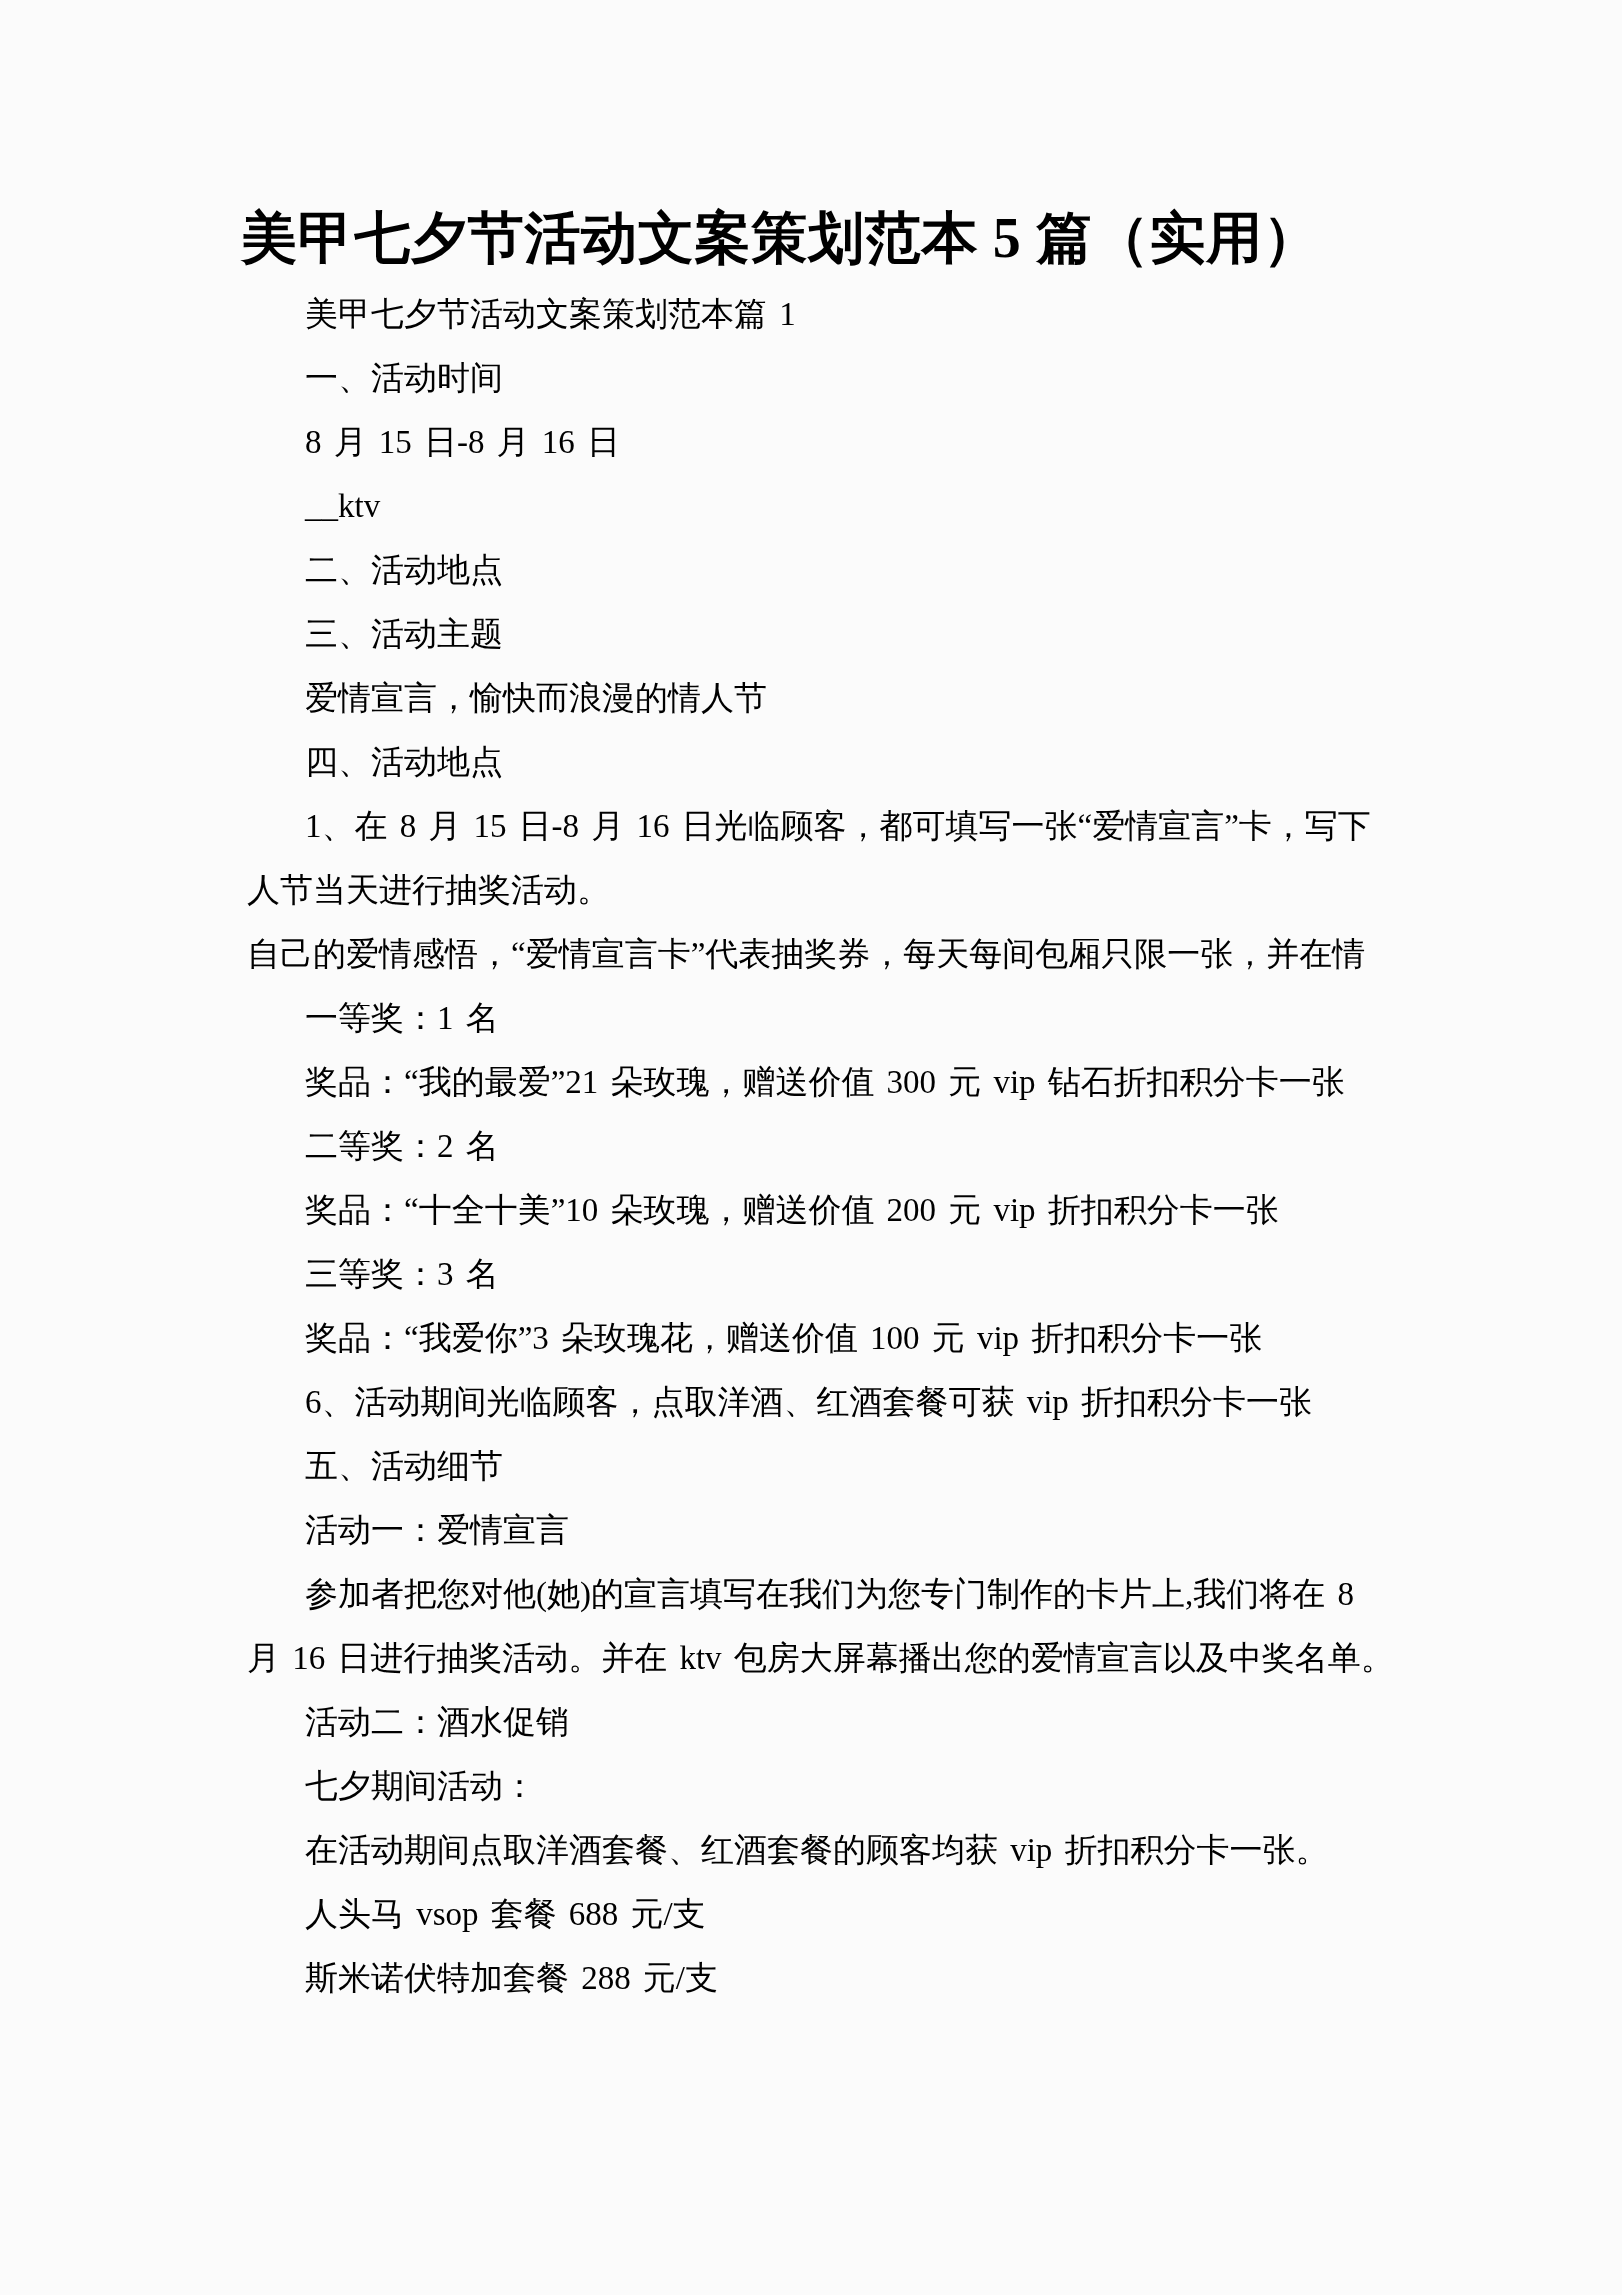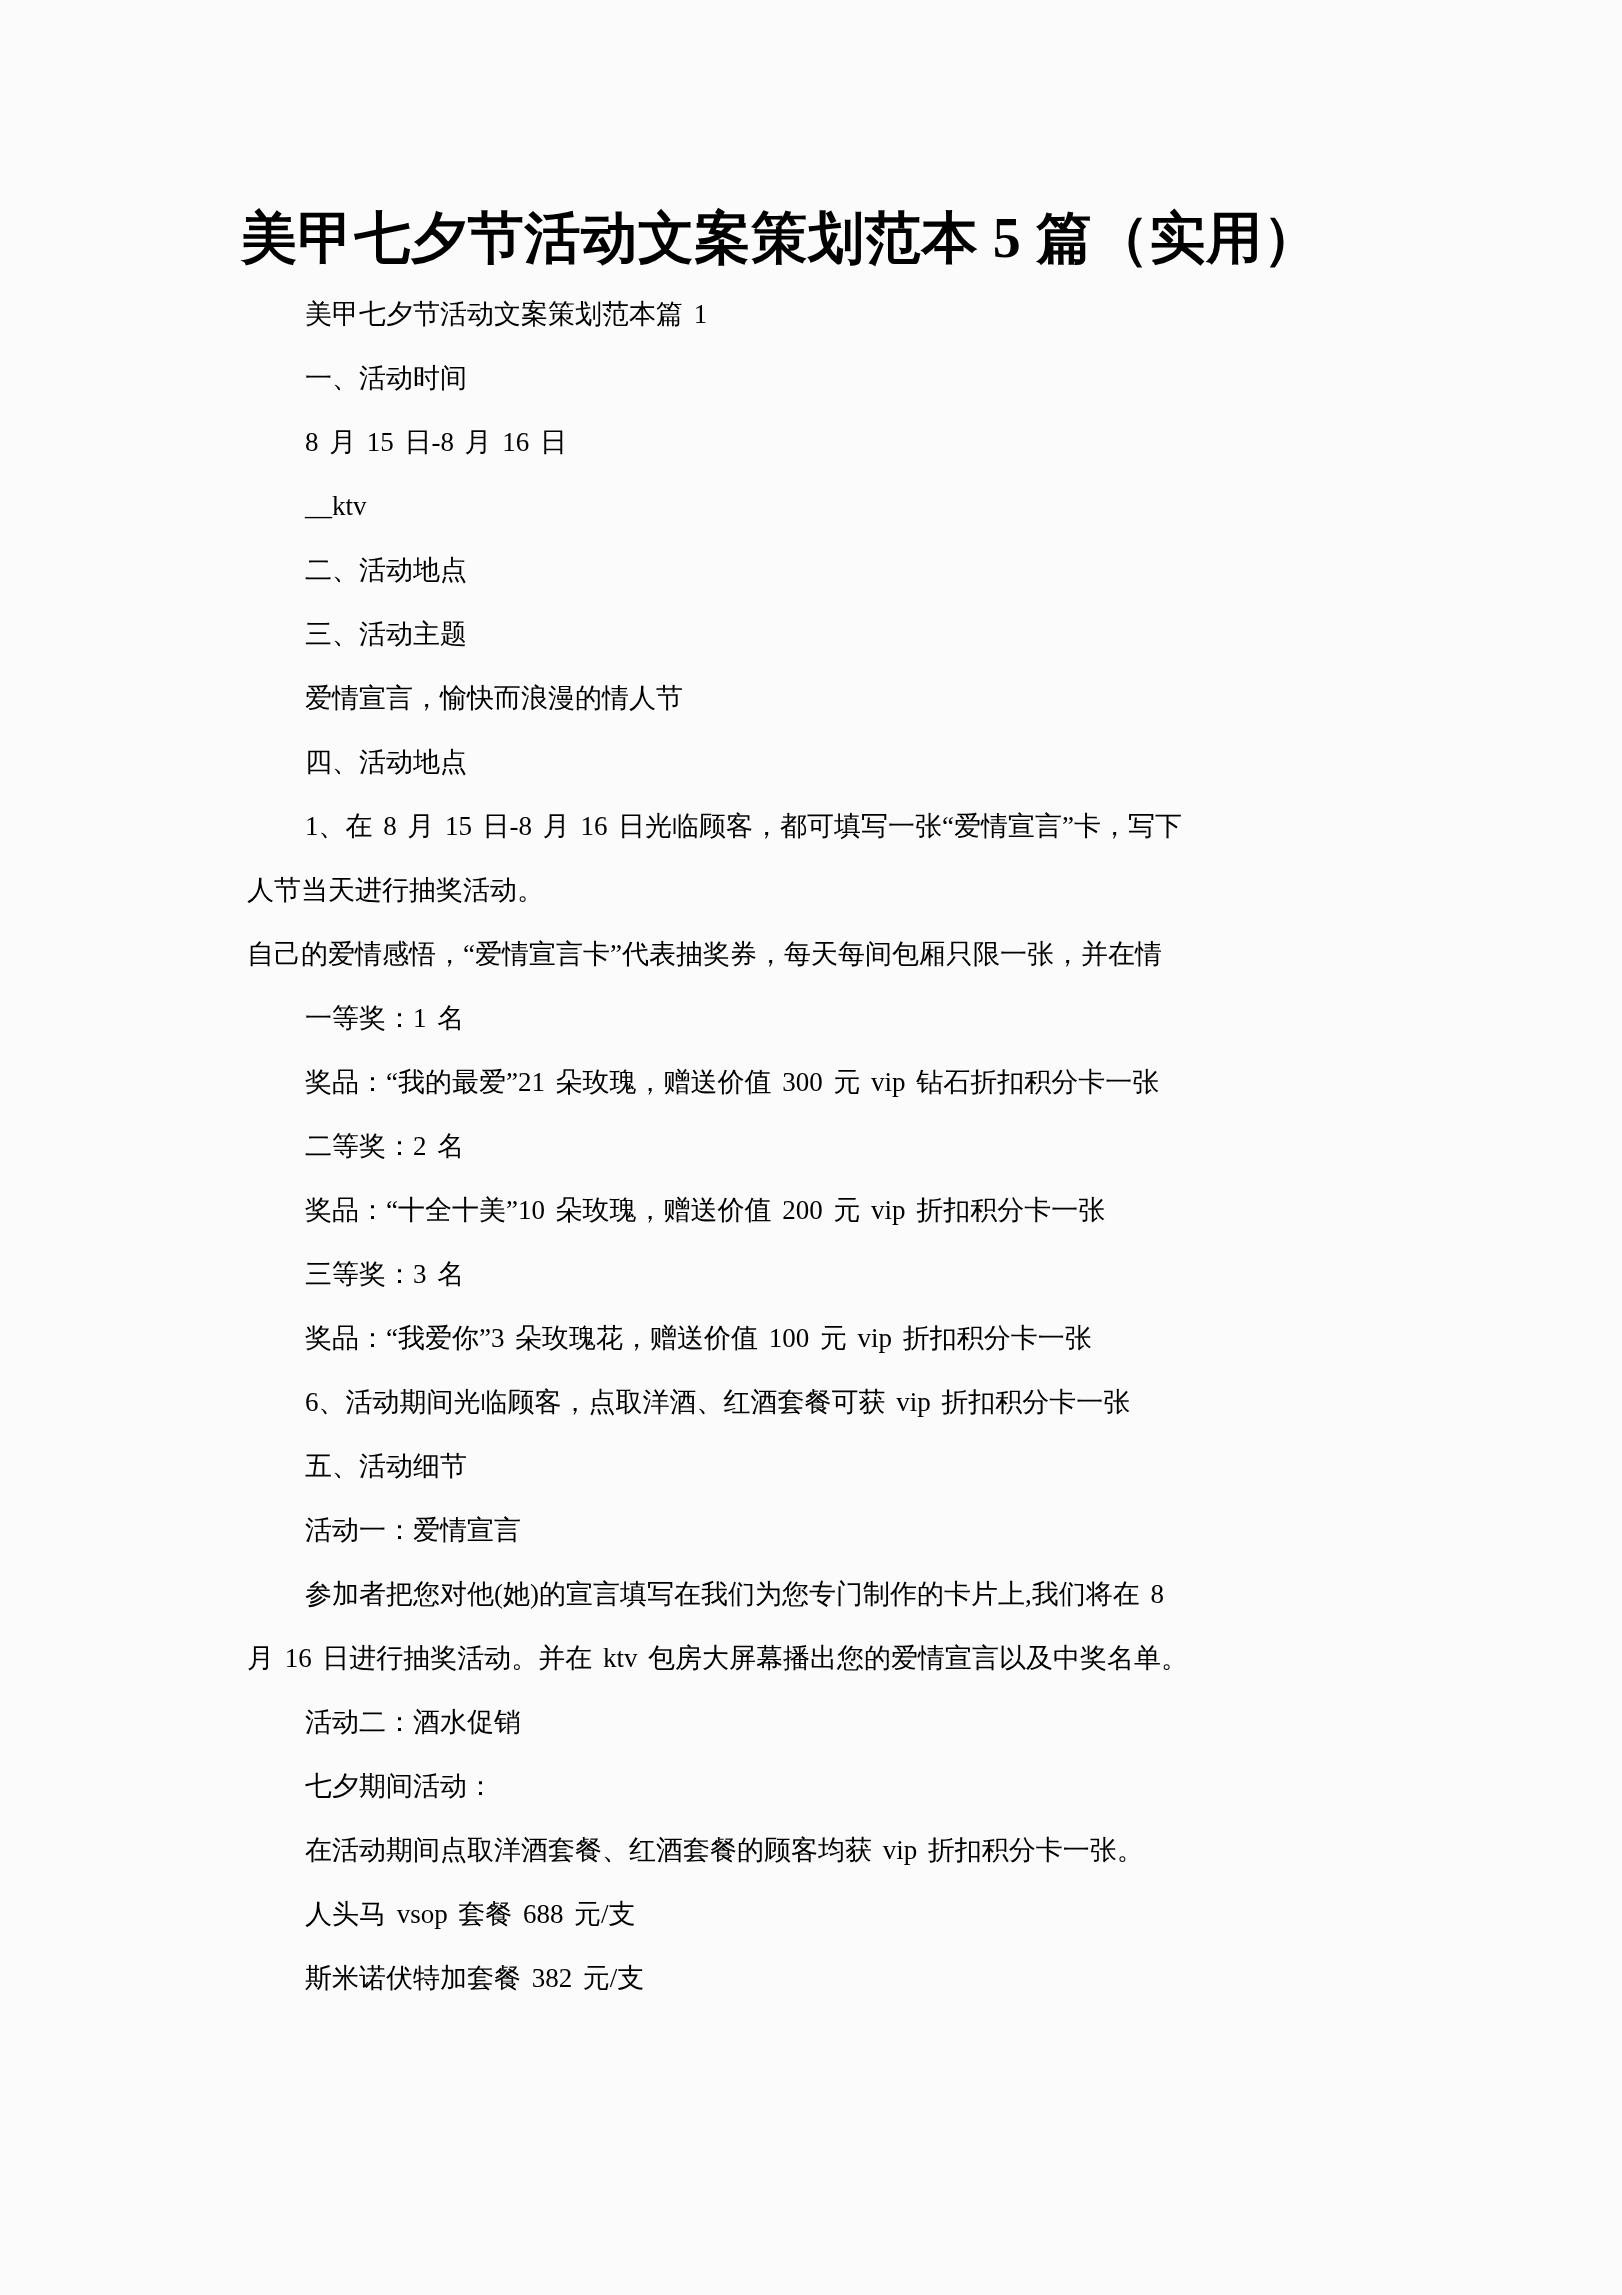--- a/index.html
+++ b/index.html
@@ -30,21 +30,21 @@
   }
   .body-lines {
     position: absolute;
     left: 247px;
     top: 282px;
     width: 1152px;
   }
   .line {
     height: 64px;
     line-height: 64px;
-    font-size: 27px;
+    font-size: 33px;
     white-space: nowrap;
     word-spacing: 3.9px;
   }
   .line.indent {
     padding-left: 58px;
   }
 </style>
 </head>
 <body>
 
@@ -70,16 +70,16 @@
       <div class="line indent">奖品：“我爱你”3 朵玫瑰花，赠送价值 100 元 vip 折扣积分卡一张</div>
       <div class="line indent">6、活动期间光临顾客，点取洋酒、红酒套餐可获 vip 折扣积分卡一张</div>
       <div class="line indent">五、活动细节</div>
       <div class="line indent">活动一：爱情宣言</div>
       <div class="line indent">参加者把您对他(她)的宣言填写在我们为您专门制作的卡片上,我们将在 8</div>
       <div class="line">月 16 日进行抽奖活动。并在 ktv 包房大屏幕播出您的爱情宣言以及中奖名单。</div>
       <div class="line indent">活动二：酒水促销</div>
       <div class="line indent">七夕期间活动：</div>
       <div class="line indent">在活动期间点取洋酒套餐、红酒套餐的顾客均获 vip 折扣积分卡一张。</div>
       <div class="line indent">人头马 vsop 套餐 688 元/支</div>
-      <div class="line indent">斯米诺伏特加套餐 382 元/支</div>
+      <div class="line indent">斯米诺伏特加套餐 288 元/支</div>
     </div>
 </div>
 
 
 </body></html>

